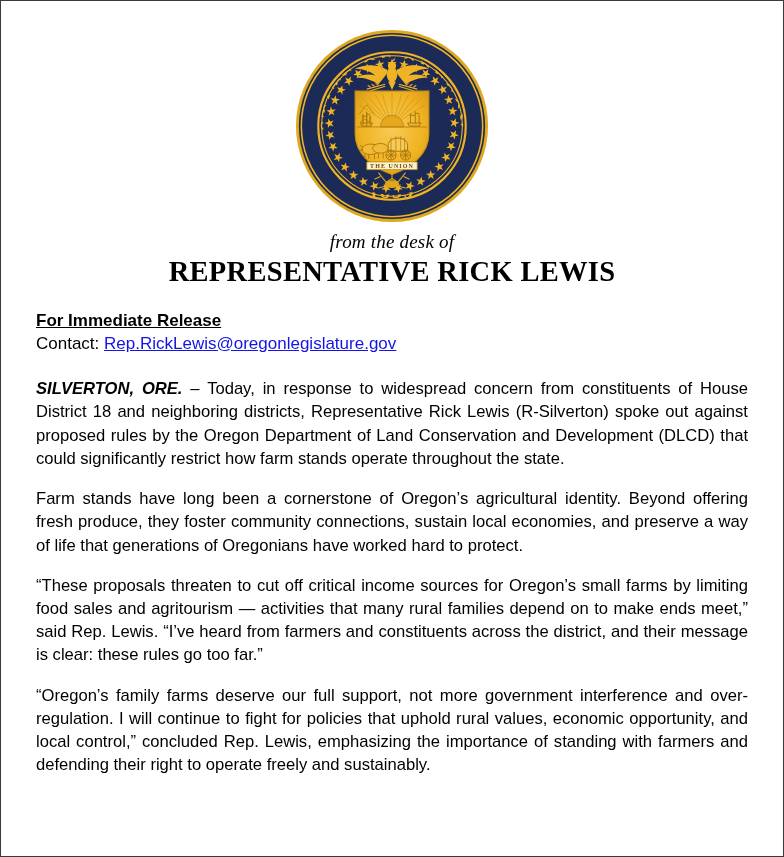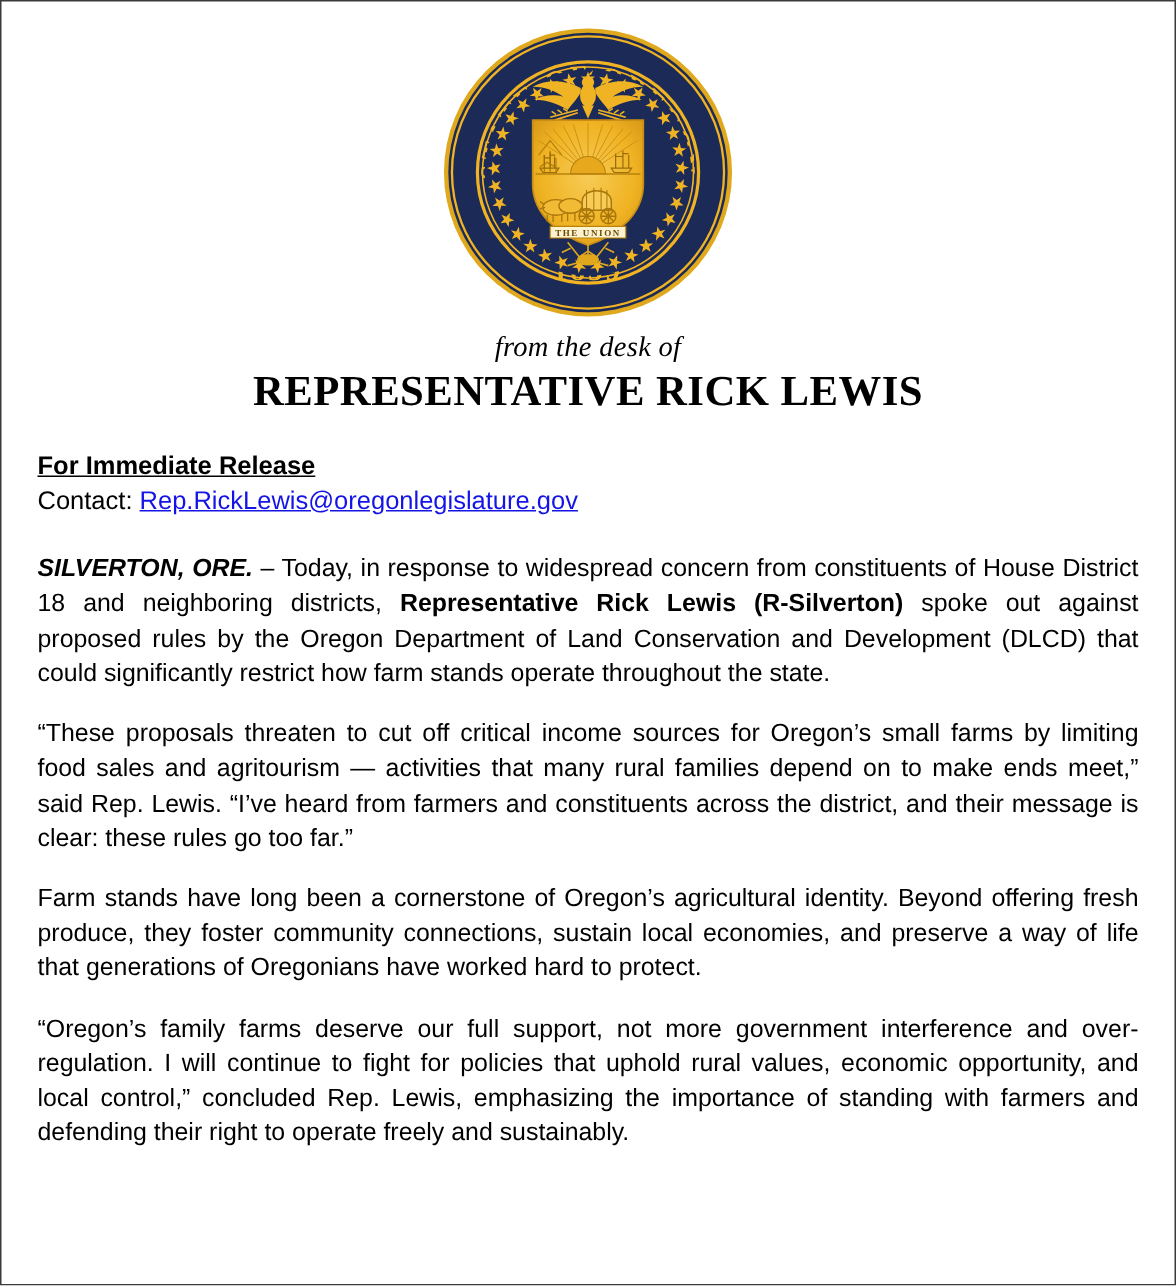--- a/index.html
+++ b/index.html
@@ -12,21 +12,21 @@
     height: 857px;
     overflow: hidden;
     font-family: "Liberation Sans", sans-serif;
   }
   .page {
     box-sizing: border-box;
     width: 784px;
     height: 857px;
     border: 1px solid #3a3a3a;
     background: #ffffff;
-    padding: 1px;
+    padding: 12px;
     position: relative;
   }
   .inner {
     box-sizing: border-box;
     padding: 14px 23px 0 23px;
     width: 100%;
     height: 100%;
   }
 
   
@@ -100,21 +100,21 @@
     font-size: 16.6px;
     line-height: 1.40;
     color: #000;
     text-align: justify;
   }
   .body-copy p {
     margin: 0 0 17px 0;
   }
   .body-copy p:last-of-type { margin-bottom: 0; }
   .bi { font-weight: bold; font-style: italic; }
-  .b  { font-weight: bold; }
+  .b  { font-weight: normal; }
 </style>
 </head>
 <body>
 
 <div class="page">
   <div class="inner">
 
     <div class="seal-wrap">
       <span class="seal">
         <svg viewBox="0 0 200 200" width="194" height="194" xmlns="http://www.w3.org/2000/svg">
@@ -286,22 +286,22 @@
     <div class="meta">
       <span class="immediate">For Immediate Release</span>
       <span class="line"><span>Contact: </span><a class="email-link" href="#">Rep.RickLewis@oregonlegislature.gov</a></span>
     </div>
 
 
     <div class="body-copy">
 
       <p><span class="bi">SILVERTON, ORE.</span><span> – Today, in response to widespread concern from constituents of House District 18 and neighboring districts, </span><span class="b">Representative Rick Lewis (R-Silverton)</span><span> spoke out against proposed rules by the Oregon Department of Land Conservation and Development (DLCD) that could significantly restrict how farm stands operate throughout the state.</span></p>
 
+      <p>Farm stands have long been a cornerstone of Oregon’s agricultural identity. Beyond offering fresh produce, they foster community connections, sustain local economies, and preserve a way of life that generations of Oregonians have worked hard to protect.</p>
+
       <p>“These proposals threaten to cut off critical income sources for Oregon’s small farms by limiting food sales and agritourism — activities that many rural families depend on to make ends meet,” said Rep. Lewis. “I’ve heard from farmers and constituents across the district, and their message is clear: these rules go too far.”</p>
-
-      <p>Farm stands have long been a cornerstone of Oregon’s agricultural identity. Beyond offering fresh produce, they foster community connections, sustain local economies, and preserve a way of life that generations of Oregonians have worked hard to protect.</p>
 
       <p>“Oregon’s family farms deserve our full support, not more government interference and over-regulation. I will continue to fight for policies that uphold rural values, economic opportunity, and local control,” concluded Rep. Lewis, emphasizing the importance of standing with farmers and defending their right to operate freely and sustainably.</p>
 
     </div>
 
   </div>
 </div>
 
 </body></html>

